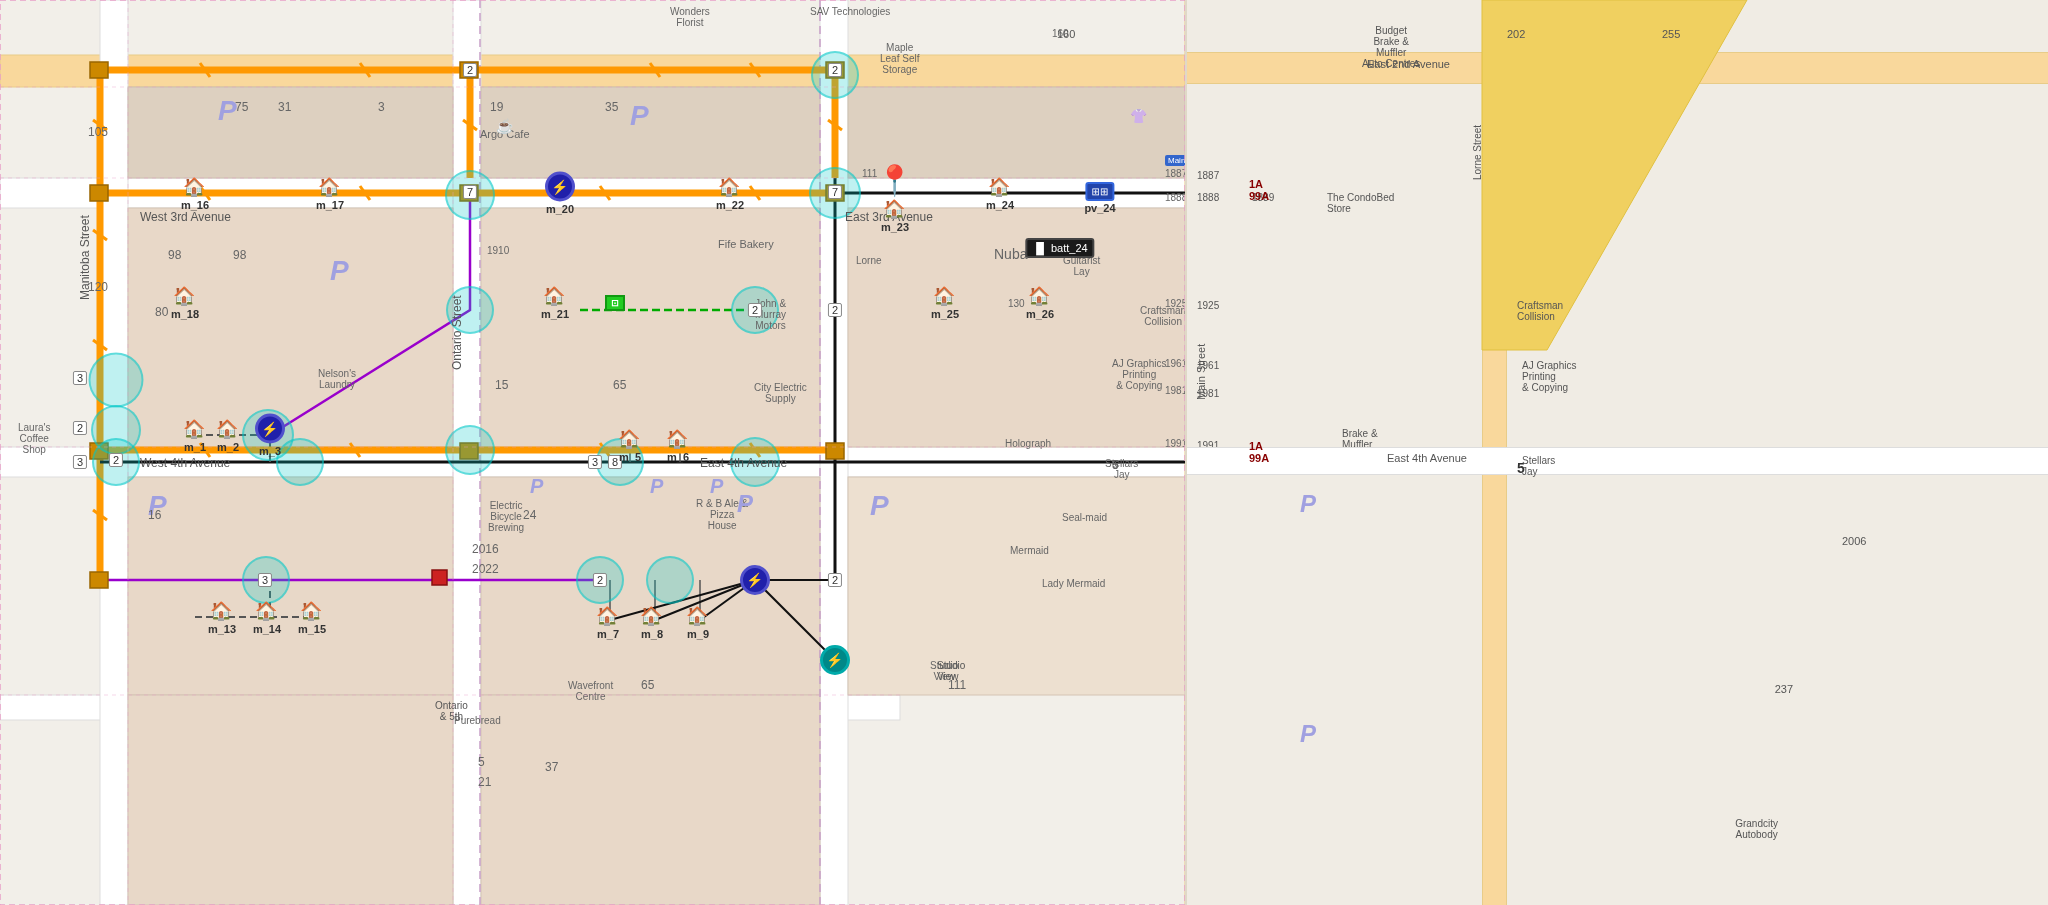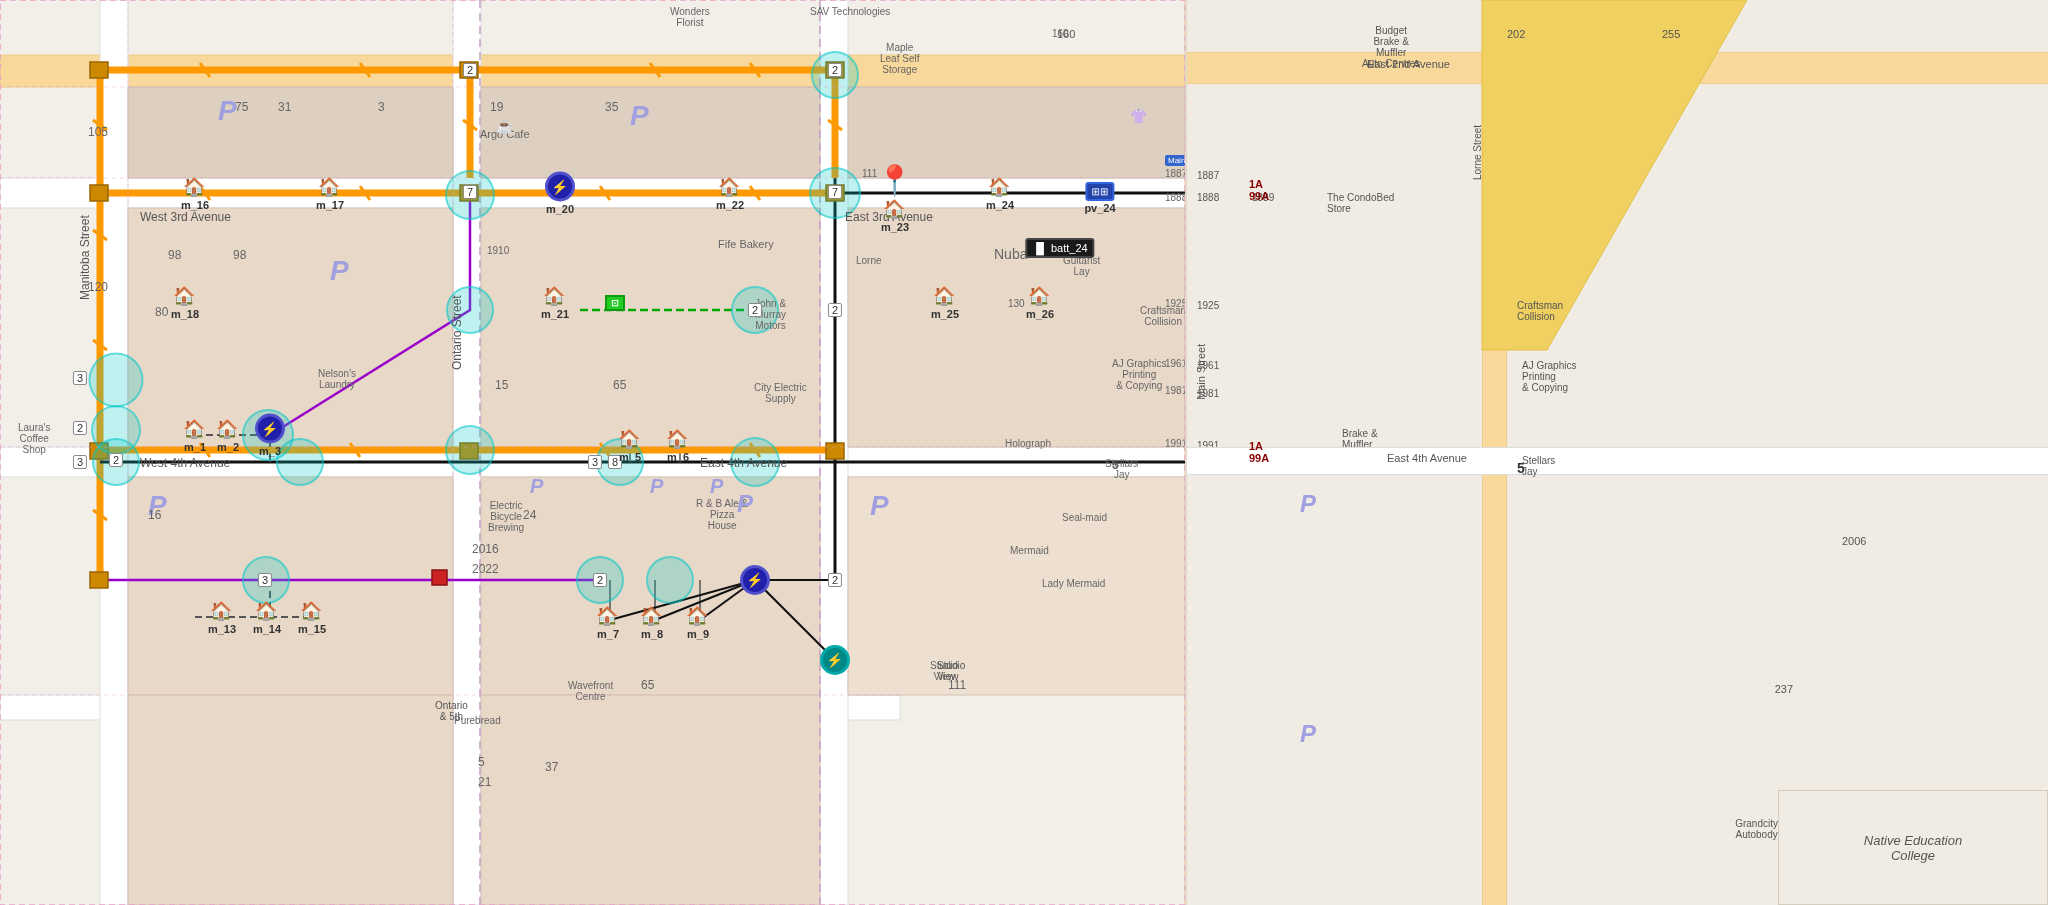--- a/index.html
+++ b/index.html
@@ -568,23 +568,20 @@
     <div style="position:absolute;left:475px;top:28px;font-size:11px;color:#555;">255</div>
     <div style="position:absolute;left:-130px;top:28px;font-size:11px;color:#555;">160</div>
     <div style="position:absolute;left:655px;top:535px;font-size:11px;color:#555;">2006</div>
 
     <div style="position:absolute;left:335px;top:360px;font-size:10px;color:#555;">AJ Graphics<br>Printing<br>&amp; Copying</div>
 
     <div style="position:absolute;left:335px;top:455px;font-size:10px;color:#555;">Stellars<br>Jay</div>
 
     <div style="position:absolute;left:330px;top:460px;font-size:14px;font-weight:bold;color:#333;">5</div>
 
-    <div style="position:absolute;right:0;bottom:0;width:270px;height:115px;background:#f0ece4;border:1px solid #d4ccbc;display:flex;align-items:center;justify-content:center;">
-      <div style="font-size:13px;color:#555;text-align:center;font-style:italic;">Native Education<br>College</div>
-    </div>
 
     <div style="position:absolute;right:270px;bottom:65px;font-size:10px;color:#555;text-align:center;">Grandcity<br>Autobody</div>
 
     <div style="position:absolute;right:255px;bottom:210px;font-size:11px;color:#555;">237</div>
 
     <div style="position:absolute;left:113px;top:490px;font-size:24px;color:#a0a0e0;font-style:italic;font-weight:bold;">P</div>
     <div style="position:absolute;left:113px;top:720px;font-size:24px;color:#a0a0e0;font-style:italic;font-weight:bold;">P</div>
 
     <div style="position:absolute;left:-250px;top:660px;font-size:10px;color:#555;">Studio<br>View</div>
 

